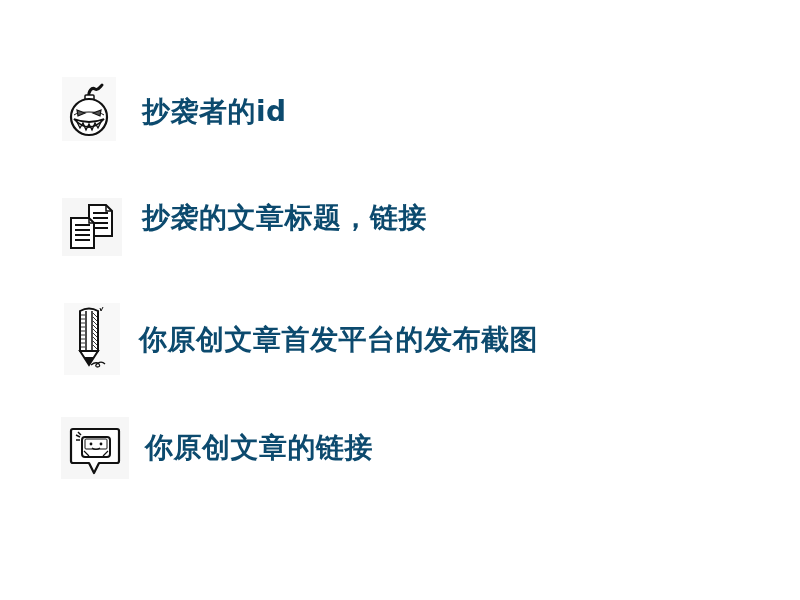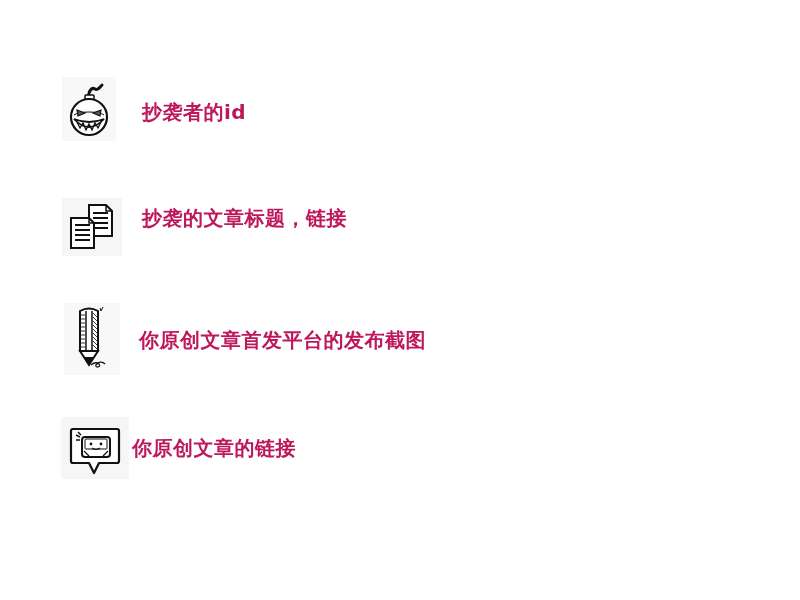--- a/index.html
+++ b/index.html
@@ -27,42 +27,42 @@
   }
   .icon-box svg {
     position: absolute;
     left: 0; top: 0;
     width: 100%;
     height: 100%;
   }
   .label {
     position: absolute;
     font-weight: bold;
-    font-size: 20px;
+    font-size: 28px;
     line-height: 34px;
     white-space: nowrap;
     letter-spacing: 0.5px;
-    color: #be185d;
+    color: #0c4a6e;
   }
 
   #row1 { top: 75px; }
   #row1 .icon-box { left: 62px; top: 2px; width: 54px; height: 64px; background: #f8f8f8; }
   #row1 .label { left: 142px; top: 20px; }
 
   #row2 { top: 195px; }
   #row2 .icon-box { left: 62px; top: 3px; width: 60px; height: 58px; }
   #row2 .label { left: 142px; top: 6px; }
 
   #row3 { top: 303px; padding-left: 35px; }
   #row3 .icon-box { left: 64px; top: 0px; width: 56px; height: 72px; background: #f8f8f8; }
   #row3 .label { left: 139px; top: 20px; }
 
   #row4 { top: 415px; }
   #row4 .icon-box { left: 61px; top: 2px; width: 68px; height: 62px; }
-  #row4 .label { left: 132px; top: 16px; }
+  #row4 .label { left: 145px; top: 16px; }
 </style>
 </head>
 <body>
 
 <div>
 
   <div class="row" id="row1">
     <div class="icon-box">
       <svg viewBox="0 0 54 64" xmlns="http://www.w3.org/2000/svg">
 

